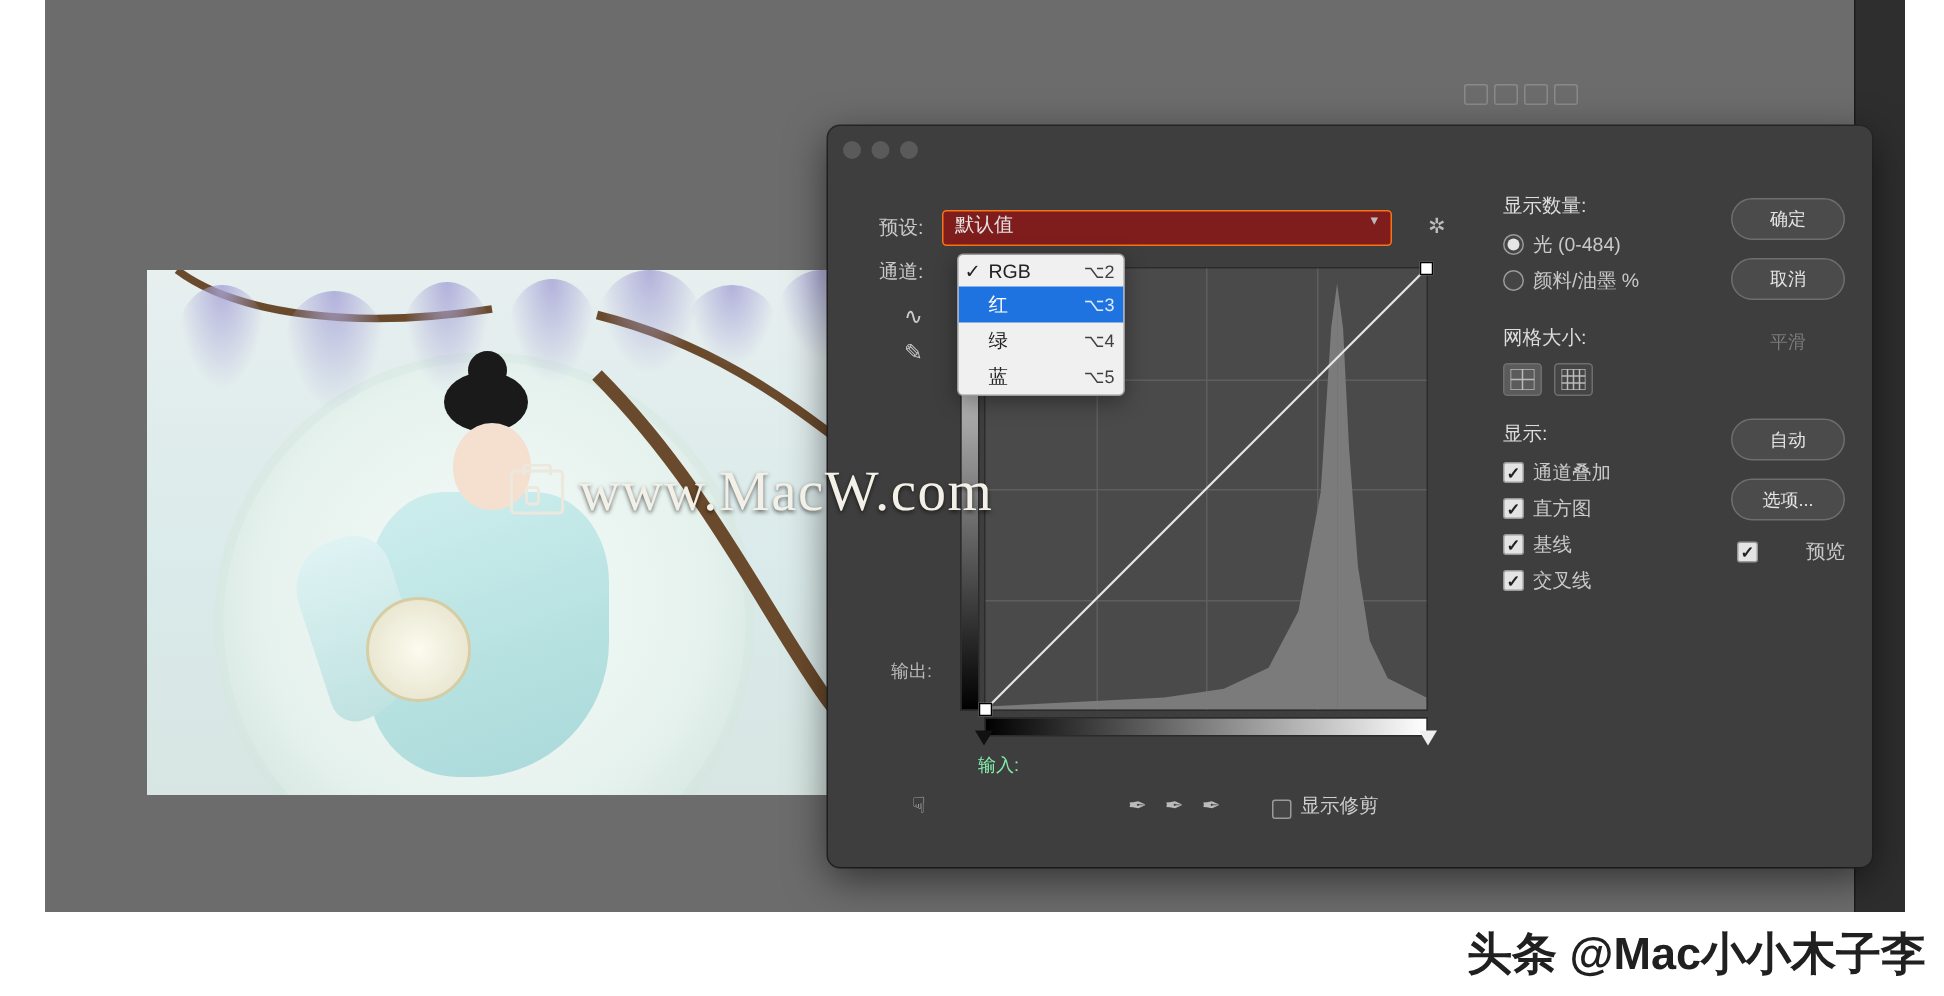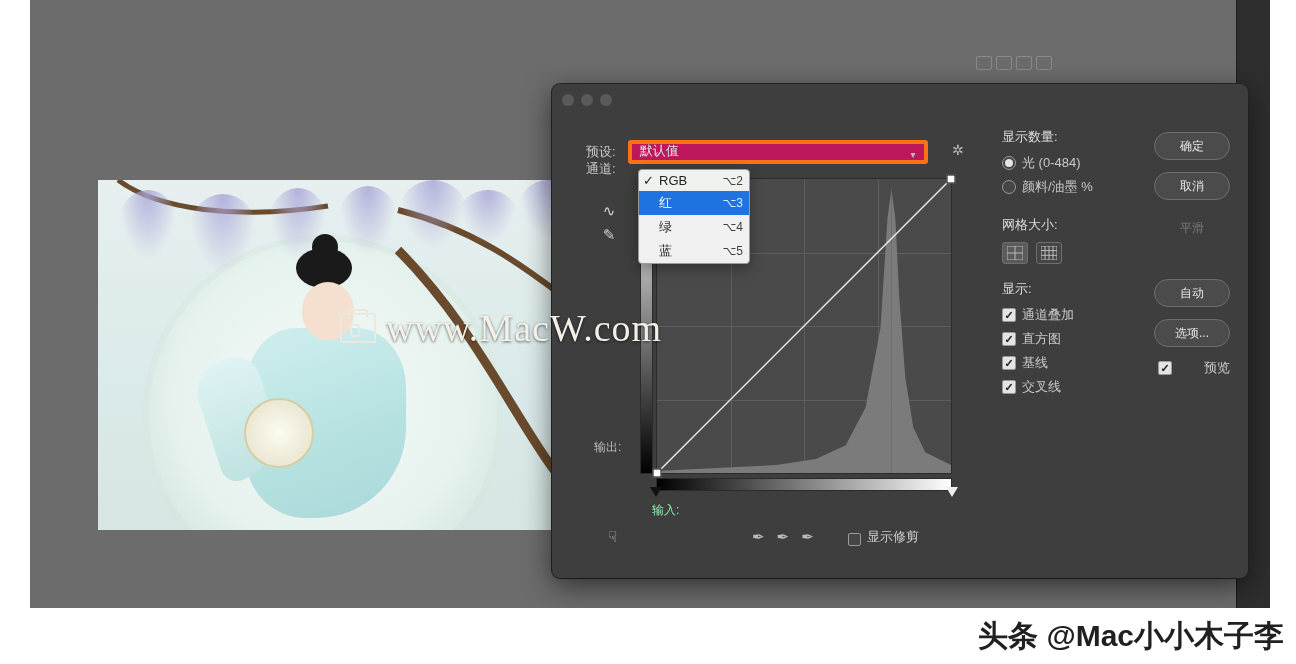--- a/index.html
+++ b/index.html
@@ -104,28 +104,28 @@
   .traffic span{width:12px;height:12px;border-radius:50%;background:#5a5a5a;}
   .dialog-title {
     position:absolute;left:0;top:10px;width:100%;text-align:center;
     color:#ddd;font-size:13px;
   }
   .row-preset {
     position:absolute;left:34px;top:56px;display:flex;align-items:center;gap:12px;
   }
   .row-preset .label{color:#c9c9c9;}
   .select-preset{
-    width:300px;height:24px;background:#be185d;border:4px solid #f97316;border-radius:3px;
-    color:#e3e3e3;padding:0 8px;display:flex;align-items:flex-end;justify-content:space-between;
+    width:300px;height:24px;background:#7f1d1d;border:1px solid #f97316;border-radius:3px;
+    color:#e3e3e3;padding:0 8px;display:flex;align-items:flex-start;justify-content:space-between;
     font-size:13px;
   }
   .sel-caret{font-size:10px;color:#bbb;}
   .gear{position:absolute;left:400px;top:58px;color:#bbb;font-size:14px;}
   .row-channel{
-    position:absolute;left:34px;top:76px;color:#c9c9c9;
+    position:absolute;left:34px;top:88px;color:#c9c9c9;
   }
   .tool-col{
     position:absolute;left:48px;top:118px;display:flex;flex-direction:column;gap:6px;color:#ccc;
   }
   .tool-col span{width:18px;height:18px;display:flex;align-items:center;justify-content:center;font-size:15px;}
   .curve-area{
     position:absolute;left:104px;top:94px;width:296px;height:296px;
     background:#4a4a4a;border:1px solid #2c2c2c;
   }
   .grid-line{position:absolute;background:#5e5e5e;}

